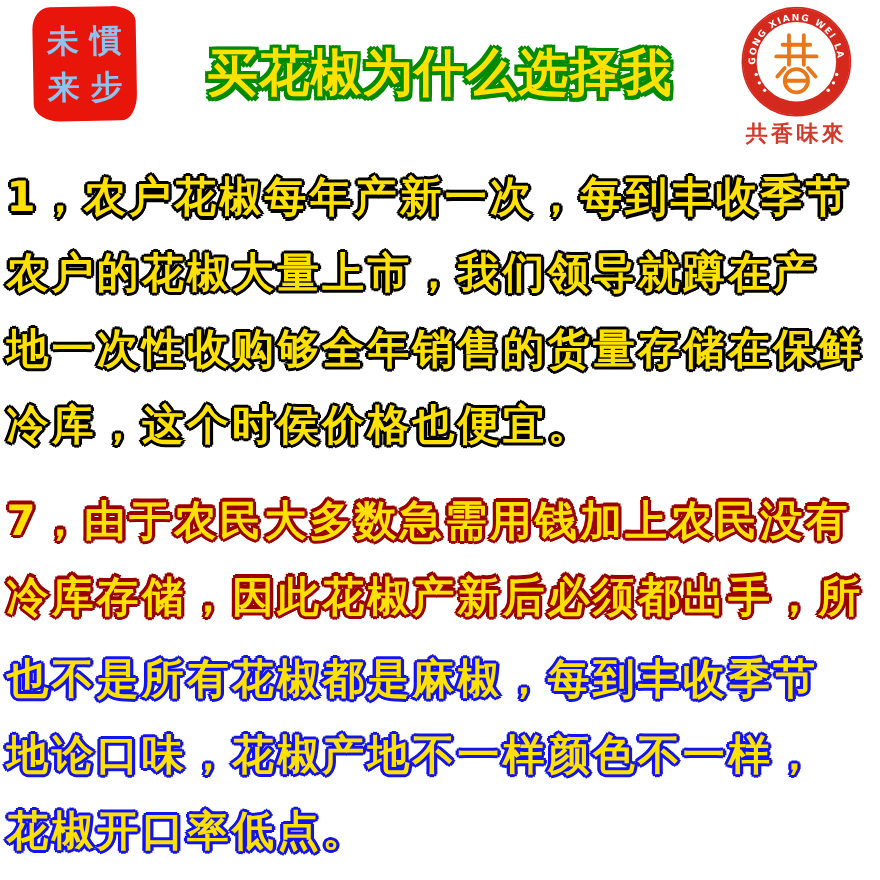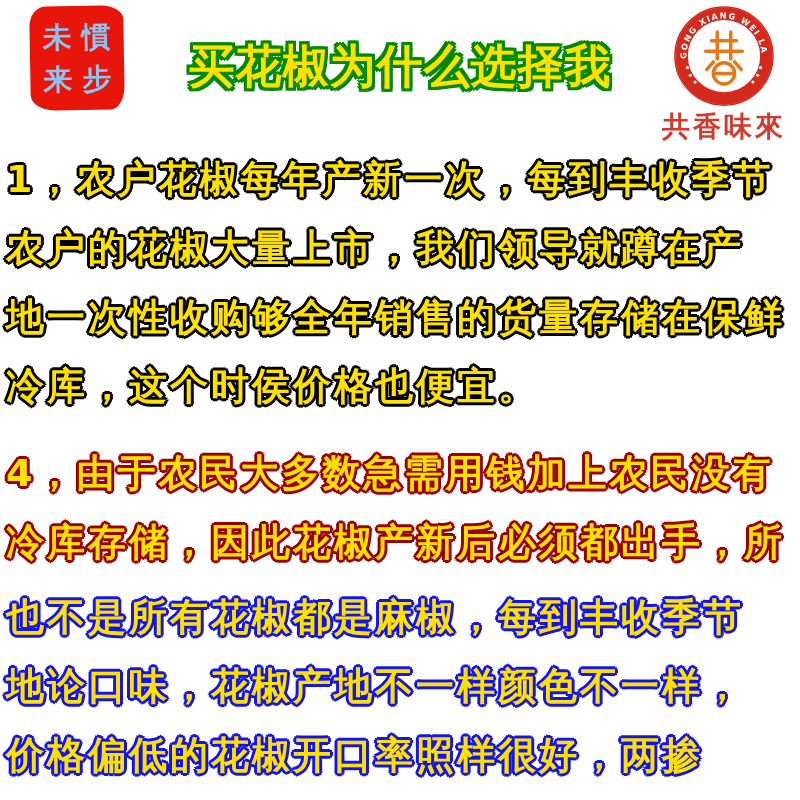--- a/index.html
+++ b/index.html
@@ -33,21 +33,21 @@
       -3px -3px 0 var(--title-o), 0 -3px 0 var(--title-o), 3px -3px 0 var(--title-o),
       -3px  0   0 var(--title-o), 3px  0   0 var(--title-o),
       -3px  3px 0 var(--title-o), 0  3px 0 var(--title-o), 3px 3px 0 var(--title-o);
   }
   .logo{
     position:absolute;right:6px;top:6px;width:140px;text-align:center;
   }
   .logo svg{display:block;margin:0 auto;}
   .logo-caption{
     margin-top:-2px;
-    font-size:28px;letter-spacing:3px;font-weight:bold;
+    font-size:20px;letter-spacing:3px;font-weight:bold;
     color:var(--logo-caption-color,#d3392c);
     white-space:nowrap;
   }
   
   .content{padding:4px 6px 0 6px;}
   .para{margin:0;}
   .para-1{margin-top:40px;}
   .para-2{margin-top:28px;}
   .line{
     font-size:38px;font-weight:bold;line-height:47px;letter-spacing:3px;
@@ -114,24 +114,23 @@
 <div class="content">
 
   <div class="para para-0" style="--fill: #ffe100; --o: #000000;">
     <div class="line">1，农户花椒每年产新一次，每到丰收季节</div>
     <div class="line">农户的花椒大量上市，我们领导就蹲在产</div>
     <div class="line">地一次性收购够全年销售的货量存储在保鲜</div>
     <div class="line">冷库，这个时侯价格也便宜。</div>
   </div>
 
   <div class="para para-1" style="--fill: #ffe100; --o: #9b0000;">
-    <div class="line">4，由于农民大多数急需用钱加上农民没有</div>
+    <div class="line">7，由于农民大多数急需用钱加上农民没有</div>
     <div class="line">冷库存储，因此花椒产新后必须都出手，所</div>
   </div>
 
   <div class="para para-2" style="--fill: #ffe100; --o: #1414ee;">
     <div class="line">也不是所有花椒都是麻椒，每到丰收季节</div>
     <div class="line">地论口味，花椒产地不一样颜色不一样，</div>
-    <div class="line">价格偏低的花椒开口率照样很好，两掺</div>
     <div class="line">花椒开口率低点。</div>
   </div>
 
 </div>
 
 </body></html>

